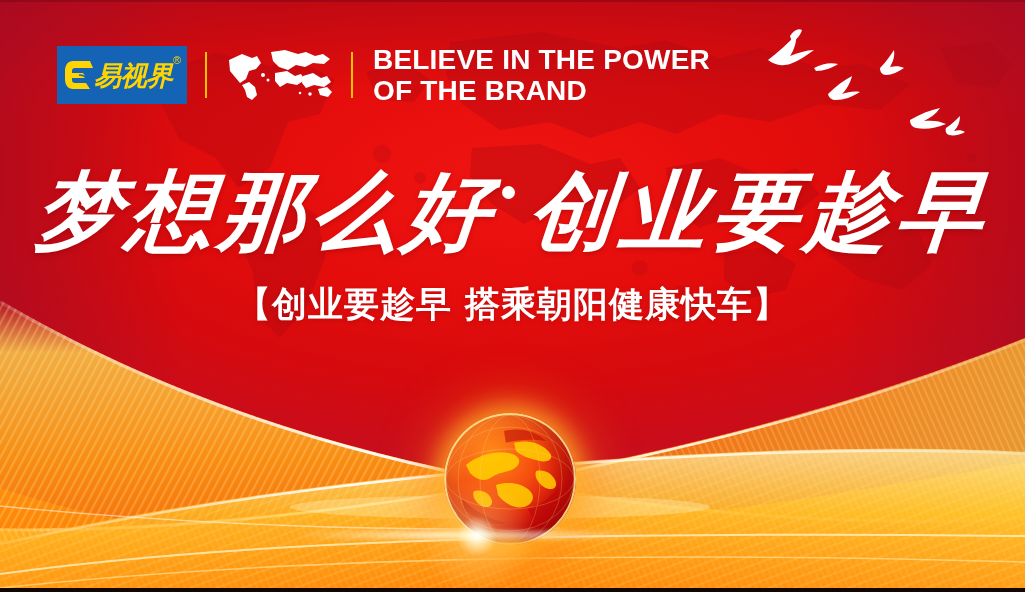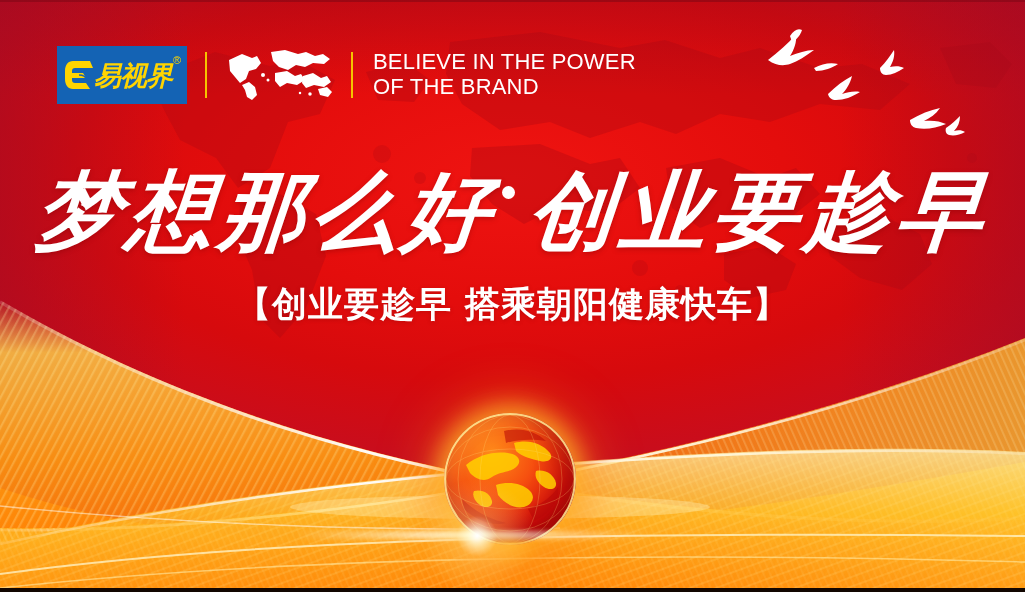--- a/index.html
+++ b/index.html
@@ -96,22 +96,22 @@
     height: 46px;
     background: #f5c400;
     margin: 0 18px;
   }
 
   .map-icon { width: 108px; height: 52px; }
   .map-icon svg { width: 100%; height: 100%; display: block; }
 
   .slogan-en {
     color: #ffffff;
-    font-weight: normal;
-    font-size: 22px;
+    font-weight: bold;
+    font-size: 28px;
     line-height: 1.12;
     letter-spacing: .2px;
     font-family: "Liberation Sans", sans-serif;
     margin-left: 2px;
     white-space: pre-line;
   }
 
   
   .birds { position: absolute; left: 740px; top: 28px; width: 275px; height: 130px; z-index: 5; }
   .birds svg { width: 100%; height: 100%; display: block; }

